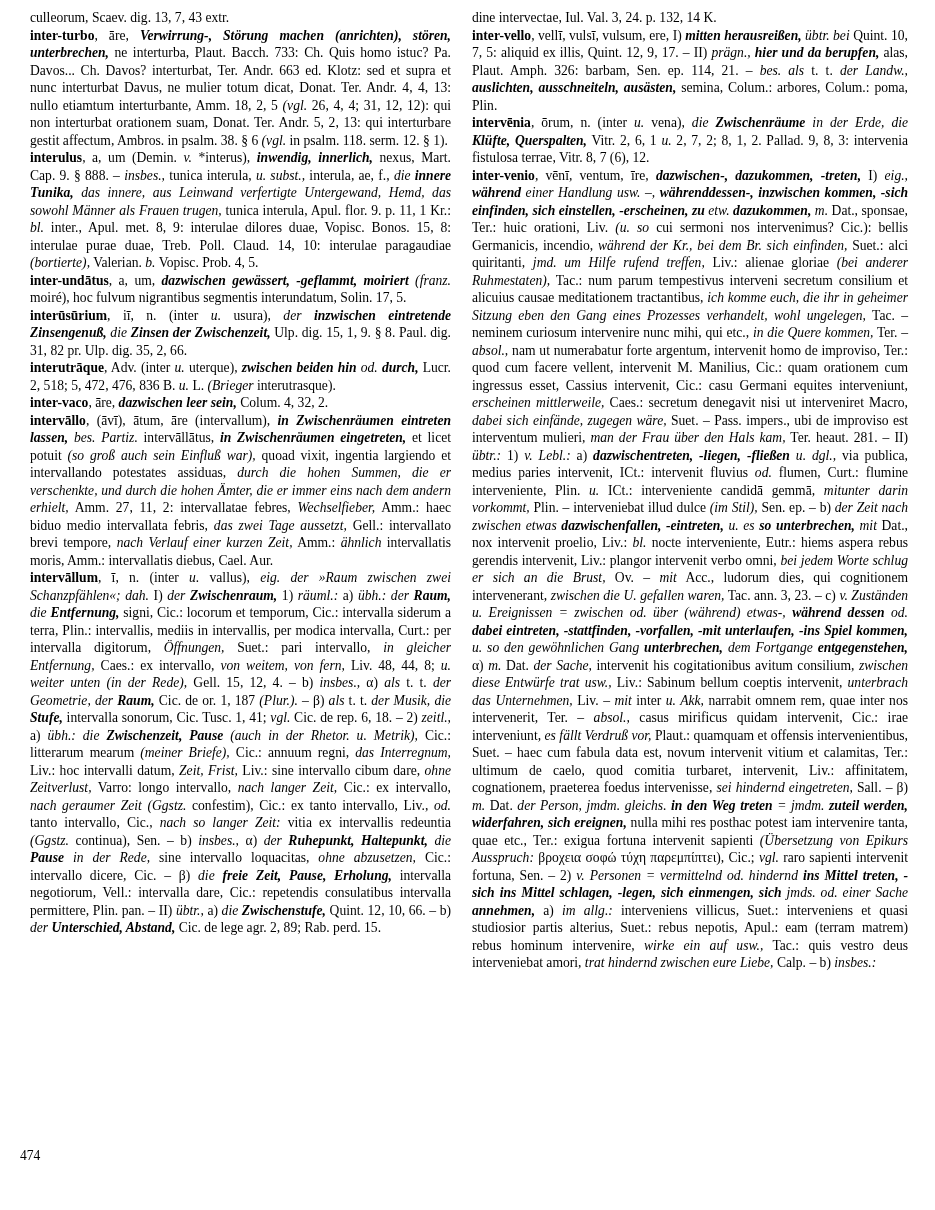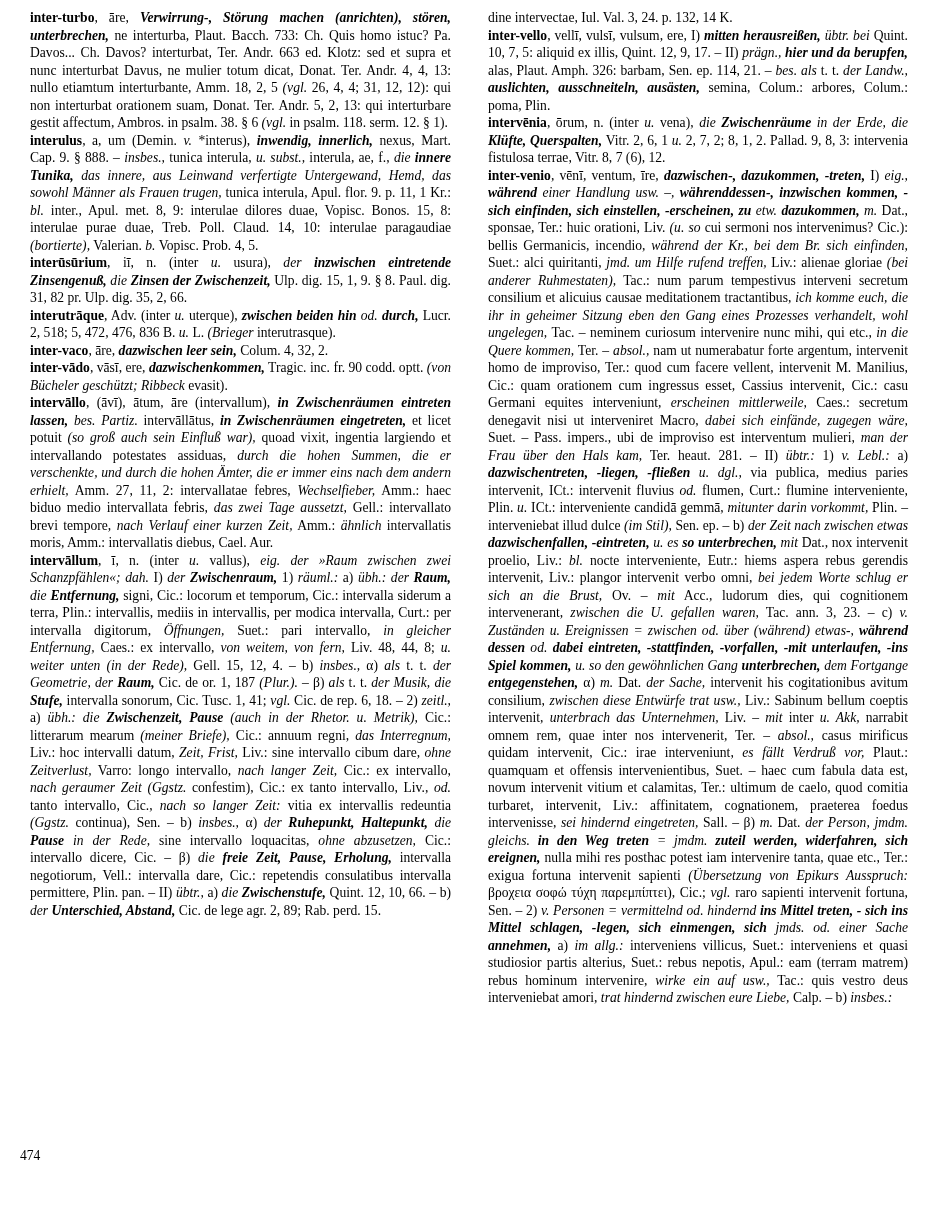--- a/index.html
+++ b/index.html
@@ -1,40 +1,41 @@
 <!DOCTYPE html>
 <html lang="de"><head>
 <meta charset="utf-8">
 <style>
   html,body{margin:0;padding:0;background:#fff;}
   .page{position:relative;width:935px;height:1210px;background:#ffffff;overflow:hidden;
         font-family:"Liberation Serif","DejaVu Serif",serif;font-size:13.6px;line-height:17.5px;color:#000;}
   .columns{display:flex;gap:21px;padding:9px 27px 0 30px;}
   .col{text-align:justify;overflow-wrap:break-word;}
   .col-left{width:421px;flex:0 0 auto;}
-  .col-right{flex:1;min-width:0;margin-left:16px;}
+  .col-right{flex:1;min-width:0;}
   p.entry{margin:0;padding:0;text-indent:0;}
   .s-r{font-weight:normal;font-style:normal;}
   .s-b{font-weight:bold;font-style:normal;font-family:Liberation Serif, serif;}
   .s-i{font-weight:normal;font-style:italic;}
   .s-bi{font-weight:bold;font-style:italic;}
   .page-number{position:absolute;left:20px;top:1147px;font-size:13.6px;}
 </style>
 </head>
 <body>
 
 <div class="page">
   <div class="columns">
     <div class="col col-left">
+        <p class="entry"><span class="s-r">culleorum, Scaev. dig. 13, 7, 43 extr.</span></p>
         <p class="entry"><span class="s-b">inter-turbo</span><span class="s-r">, āre, </span><span class="s-bi">Verwirrung-, Störung machen (anrichten), stören, unterbrechen,</span><span class="s-r"> ne interturba, Plaut. Bacch. 733: Ch. Quis homo istuc? Pa. Davos... Ch. Davos? interturbat, Ter. Andr. 663 ed. Klotz: sed et supra et nunc interturbat Davus, ne mulier totum dicat, Donat. Ter. Andr. 4, 4, 13: nullo etiamtum interturbante, Amm. 18, 2, 5 </span><span class="s-i">(vgl.</span><span class="s-r"> 26, 4, 4; 31, 12, 12): qui non interturbat orationem suam, Donat. Ter. Andr. 5, 2, 13: qui interturbare gestit affectum, Ambros. in psalm. 38. § 6 </span><span class="s-i">(vgl.</span><span class="s-r"> in psalm. 118. serm. 12. § 1).</span></p>
         <p class="entry"><span class="s-b">interulus</span><span class="s-r">, a, um (Demin. </span><span class="s-i">v.</span><span class="s-r"> *interus), </span><span class="s-bi">inwendig, innerlich,</span><span class="s-r"> nexus, Mart. Cap. 9. § 888. – </span><span class="s-i">insbes.,</span><span class="s-r"> tunica interula, </span><span class="s-i">u. subst.,</span><span class="s-r"> interula, ae, f., </span><span class="s-i">die </span><span class="s-bi">innere Tunika,</span><span class="s-i"> das innere, aus Leinwand verfertigte Untergewand, Hemd, das sowohl Männer als Frauen trugen,</span><span class="s-r"> tunica interula, Apul. flor. 9. p. 11, 1 Kr.: </span><span class="s-i">bl.</span><span class="s-r"> inter., Apul. met. 8, 9: interulae dilores duae, Vopisc. Bonos. 15, 8: interulae purae duae, Treb. Poll. Claud. 14, 10: interulae paragaudiae </span><span class="s-i">(bortierte),</span><span class="s-r"> Valerian. </span><span class="s-i">b.</span><span class="s-r"> Vopisc. Prob. 4, 5.</span></p>
+        <p class="entry"><span class="s-b">inter-undātus</span><span class="s-r">, a, um, </span><span class="s-bi">dazwischen gewässert, -geflammt, moiriert</span><span class="s-i"> (franz.</span><span class="s-r"> moiré), hoc fulvum nigrantibus segmentis interundatum, Solin. 17, 5.</span></p>
         <p class="entry"><span class="s-b">interūsūrium</span><span class="s-r">, iī, n. (inter </span><span class="s-i">u.</span><span class="s-r"> usura), </span><span class="s-i">der </span><span class="s-bi">inzwischen eintretende Zinsengenuß,</span><span class="s-i"> die </span><span class="s-bi">Zinsen der Zwischenzeit,</span><span class="s-r"> Ulp. dig. 15, 1, 9. § 8. Paul. dig. 31, 82 pr. Ulp. dig. 35, 2, 66.</span></p>
         <p class="entry"><span class="s-b">interutrāque</span><span class="s-r">, Adv. (inter </span><span class="s-i">u.</span><span class="s-r"> uterque), </span><span class="s-bi">zwischen beiden hin</span><span class="s-i"> od.</span><span class="s-r"> </span><span class="s-bi">durch,</span><span class="s-r"> Lucr. 2, 518; 5, 472, 476, 836 B. </span><span class="s-i">u.</span><span class="s-r"> L. </span><span class="s-i">(Brieger</span><span class="s-r"> interutrasque).</span></p>
         <p class="entry"><span class="s-b">inter-vaco</span><span class="s-r">, āre, </span><span class="s-bi">dazwischen leer sein,</span><span class="s-r"> Colum. 4, 32, 2.</span></p>
-        <p class="entry"><span class="s-b">inter-vādo</span><span class="s-r">, vāsī, ere, </span><span class="s-bi">dazwischenkommen,</span><span class="s-r"> Tragic. inc. fr. 90 codd. optt. </span><span class="s-i">(von Bücheler geschützt; Ribbeck</span><span class="s-r"> evasit).</span></p>
         <p class="entry"><span class="s-b">intervāllo</span><span class="s-r">, (āvī), ātum, āre (intervallum), </span><span class="s-bi">in Zwischenräumen eintreten lassen,</span><span class="s-i"> bes. Partiz.</span><span class="s-r"> intervāllātus, </span><span class="s-bi">in Zwischenräumen eingetreten,</span><span class="s-r"> et licet potuit </span><span class="s-i">(so groß auch sein Einfluß war),</span><span class="s-r"> quoad vixit, ingentia largiendo et intervallando potestates assiduas, </span><span class="s-i">durch die hohen Summen, die er verschenkte, und durch die hohen Ämter, die er immer eins nach dem andern erhielt,</span><span class="s-r"> Amm. 27, 11, 2: intervallatae febres, </span><span class="s-i">Wechselfieber,</span><span class="s-r"> Amm.: haec biduo medio intervallata febris, </span><span class="s-i">das zwei Tage aussetzt,</span><span class="s-r"> Gell.: intervallato brevi tempore, </span><span class="s-i">nach Verlauf einer kurzen Zeit,</span><span class="s-r"> Amm.: </span><span class="s-i">ähnlich</span><span class="s-r"> intervallatis moris, Amm.: intervallatis diebus, Cael. Aur.</span></p>
         <p class="entry"><span class="s-b">intervāllum</span><span class="s-r">, ī, n. (inter </span><span class="s-i">u.</span><span class="s-r"> vallus), </span><span class="s-i">eig. der »Raum zwischen zwei Schanzpfählen«; dah.</span><span class="s-r"> I) </span><span class="s-i">der </span><span class="s-bi">Zwischenraum,</span><span class="s-r"> 1) </span><span class="s-i">räuml.:</span><span class="s-r"> a) </span><span class="s-i">übh.: der </span><span class="s-bi">Raum,</span><span class="s-i"> die </span><span class="s-bi">Entfernung,</span><span class="s-r"> signi, Cic.: locorum et temporum, Cic.: intervalla siderum a terra, Plin.: intervallis, mediis in intervallis, per modica intervalla, Curt.: per intervalla digitorum, </span><span class="s-i">Öffnungen,</span><span class="s-r"> Suet.: pari intervallo, </span><span class="s-i">in gleicher Entfernung,</span><span class="s-r"> Caes.: ex intervallo, </span><span class="s-i">von weitem, von fern,</span><span class="s-r"> Liv. 48, 44, 8; </span><span class="s-i">u. weiter unten (in der Rede),</span><span class="s-r"> Gell. 15, 12, 4. – b) </span><span class="s-i">insbes.,</span><span class="s-r"> α) </span><span class="s-i">als</span><span class="s-r"> t. t. </span><span class="s-i">der Geometrie, der </span><span class="s-bi">Raum,</span><span class="s-r"> Cic. de or. 1, 187 </span><span class="s-i">(Plur.).</span><span class="s-r"> – β) </span><span class="s-i">als</span><span class="s-r"> t. t. </span><span class="s-i">der Musik, die </span><span class="s-bi">Stufe,</span><span class="s-r"> intervalla sonorum, Cic. Tusc. 1, 41; </span><span class="s-i">vgl.</span><span class="s-r"> Cic. de rep. 6, 18. – 2) </span><span class="s-i">zeitl.,</span><span class="s-r"> a) </span><span class="s-i">übh.: die </span><span class="s-bi">Zwischenzeit, Pause</span><span class="s-i"> (auch in der Rhetor. u. Metrik),</span><span class="s-r"> Cic.: litterarum mearum </span><span class="s-i">(meiner Briefe),</span><span class="s-r"> Cic.: annuum regni, </span><span class="s-i">das Interregnum,</span><span class="s-r"> Liv.: hoc intervalli datum, </span><span class="s-i">Zeit, Frist,</span><span class="s-r"> Liv.: sine intervallo cibum dare, </span><span class="s-i">ohne Zeitverlust,</span><span class="s-r"> Varro: longo intervallo, </span><span class="s-i">nach langer Zeit,</span><span class="s-r"> Cic.: ex intervallo, </span><span class="s-i">nach geraumer Zeit (Ggstz.</span><span class="s-r"> confestim), Cic.: ex tanto intervallo, Liv., </span><span class="s-i">od.</span><span class="s-r"> tanto intervallo, Cic., </span><span class="s-i">nach so langer Zeit:</span><span class="s-r"> vitia ex intervallis redeuntia </span><span class="s-i">(Ggstz.</span><span class="s-r"> continua), Sen. – b) </span><span class="s-i">insbes.,</span><span class="s-r"> α) </span><span class="s-i">der </span><span class="s-bi">Ruhepunkt, Haltepunkt,</span><span class="s-i"> die </span><span class="s-bi">Pause</span><span class="s-i"> in der Rede,</span><span class="s-r"> sine intervallo loquacitas, </span><span class="s-i">ohne abzusetzen,</span><span class="s-r"> Cic.: intervallo dicere, Cic. – β) </span><span class="s-i">die </span><span class="s-bi">freie Zeit, Pause, Erholung,</span><span class="s-r"> intervalla negotiorum, Vell.: intervalla dare, Cic.: repetendis consulatibus intervalla permittere, Plin. pan. – II) </span><span class="s-i">übtr.,</span><span class="s-r"> a) </span><span class="s-i">die </span><span class="s-bi">Zwischenstufe,</span><span class="s-r"> Quint. 12, 10, 66. – b) </span><span class="s-i">der </span><span class="s-bi">Unterschied, Abstand,</span><span class="s-r"> Cic. de lege agr. 2, 89; Rab. perd. 15.</span></p>
       </div>
     <div class="col col-right">
         <p class="entry"><span class="s-r">dine intervectae, Iul. Val. 3, 24. p. 132, 14 K.</span></p>
         <p class="entry"><span class="s-b">inter-vello</span><span class="s-r">, vellī, vulsī, vulsum, ere, I) </span><span class="s-bi">mitten herausreißen,</span><span class="s-i"> übtr. bei</span><span class="s-r"> Quint. 10, 7, 5: aliquid ex illis, Quint. 12, 9, 17. – II) </span><span class="s-i">prägn.,</span><span class="s-r"> </span><span class="s-bi">hier und da berupfen,</span><span class="s-r"> alas, Plaut. Amph. 326: barbam, Sen. ep. 114, 21. – </span><span class="s-i">bes. als</span><span class="s-r"> t. t. </span><span class="s-i">der Landw.,</span><span class="s-r"> </span><span class="s-bi">auslichten, ausschneiteln, ausästen,</span><span class="s-r"> semina, Colum.: arbores, Colum.: poma, Plin.</span></p>
         <p class="entry"><span class="s-b">intervēnia</span><span class="s-r">, ōrum, n. (inter </span><span class="s-i">u.</span><span class="s-r"> vena), </span><span class="s-i">die </span><span class="s-bi">Zwischenräume</span><span class="s-i"> in der Erde, die </span><span class="s-bi">Klüfte, Querspalten,</span><span class="s-r"> Vitr. 2, 6, 1 </span><span class="s-i">u.</span><span class="s-r"> 2, 7, 2; 8, 1, 2. Pallad. 9, 8, 3: intervenia fistulosa terrae, Vitr. 8, 7 (6), 12.</span></p>
         <p class="entry"><span class="s-b">inter-venio</span><span class="s-r">, vēnī, ventum, īre, </span><span class="s-bi">dazwischen-, dazukommen, -treten,</span><span class="s-r"> I) </span><span class="s-i">eig.,</span><span class="s-r"> </span><span class="s-bi">während</span><span class="s-i"> einer Handlung usw. –,</span><span class="s-r"> </span><span class="s-bi">währenddessen-, inzwischen kommen, -sich einfinden, sich einstellen, -erscheinen, zu</span><span class="s-i"> etw.</span><span class="s-r"> </span><span class="s-bi">dazukommen,</span><span class="s-i"> m.</span><span class="s-r"> Dat., sponsae, Ter.: huic orationi, Liv. </span><span class="s-i">(u. so</span><span class="s-r"> cui sermoni nos intervenimus? Cic.): bellis Germanicis, incendio, </span><span class="s-i">während der Kr., bei dem Br. sich einfinden,</span><span class="s-r"> Suet.: alci quiritanti, </span><span class="s-i">jmd. um Hilfe rufend treffen,</span><span class="s-r"> Liv.: alienae gloriae </span><span class="s-i">(bei anderer Ruhmestaten),</span><span class="s-r"> Tac.: num parum tempestivus interveni secretum consilium et alicuius causae meditationem tractantibus, </span><span class="s-i">ich komme euch, die ihr in geheimer Sitzung eben den Gang eines Prozesses verhandelt, wohl ungelegen,</span><span class="s-r"> Tac. – neminem curiosum intervenire nunc mihi, qui etc., </span><span class="s-i">in die Quere kommen,</span><span class="s-r"> Ter. – </span><span class="s-i">absol.,</span><span class="s-r"> nam ut numerabatur forte argentum, intervenit homo de improviso, Ter.: quod cum facere vellent, intervenit M. Manilius, Cic.: quam orationem cum ingressus esset, Cassius intervenit, Cic.: casu Germani equites interveniunt, </span><span class="s-i">erscheinen mittlerweile,</span><span class="s-r"> Caes.: secretum denegavit nisi ut interveniret Macro, </span><span class="s-i">dabei sich einfände, zugegen wäre,</span><span class="s-r"> Suet. – Pass. impers., ubi de improviso est interventum mulieri, </span><span class="s-i">man der Frau über den Hals kam,</span><span class="s-r"> Ter. heaut. 281. – II) </span><span class="s-i">übtr.:</span><span class="s-r"> 1) </span><span class="s-i">v. Lebl.:</span><span class="s-r"> a) </span><span class="s-bi">dazwischentreten, -liegen, -fließen</span><span class="s-i"> u. dgl.,</span><span class="s-r"> via publica, medius paries intervenit, ICt.: intervenit fluvius </span><span class="s-i">od.</span><span class="s-r"> flumen, Curt.: flumine interveniente, Plin. </span><span class="s-i">u.</span><span class="s-r"> ICt.: interveniente candidā gemmā, </span><span class="s-i">mitunter darin vorkommt,</span><span class="s-r"> Plin. – interveniebat illud dulce </span><span class="s-i">(im Stil),</span><span class="s-r"> Sen. ep. – b) </span><span class="s-i">der Zeit nach zwischen etwas</span><span class="s-r"> </span><span class="s-bi">dazwischenfallen, -eintreten,</span><span class="s-i"> u. es</span><span class="s-r"> </span><span class="s-bi">so unterbrechen,</span><span class="s-i"> mit</span><span class="s-r"> Dat., nox intervenit proelio, Liv.: </span><span class="s-i">bl.</span><span class="s-r"> nocte interveniente, Eutr.: hiems aspera rebus gerendis intervenit, Liv.: plangor intervenit verbo omni, </span><span class="s-i">bei jedem Worte schlug er sich an die Brust,</span><span class="s-r"> Ov. – </span><span class="s-i">mit</span><span class="s-r"> Acc., ludorum dies, qui cognitionem intervenerant, </span><span class="s-i">zwischen die U. gefallen waren,</span><span class="s-r"> Tac. ann. 3, 23. – c) </span><span class="s-i">v. Zuständen u. Ereignissen = zwischen od. über (während) etwas-,</span><span class="s-r"> </span><span class="s-bi">während dessen</span><span class="s-i"> od.</span><span class="s-r"> </span><span class="s-bi">dabei eintreten, -stattfinden, -vorfallen, -mit unterlaufen, -ins Spiel kommen,</span><span class="s-i"> u. so den gewöhnlichen Gang</span><span class="s-r"> </span><span class="s-bi">unterbrechen,</span><span class="s-i"> dem Fortgange</span><span class="s-r"> </span><span class="s-bi">entgegenstehen,</span><span class="s-r"> α) </span><span class="s-i">m.</span><span class="s-r"> Dat. </span><span class="s-i">der Sache,</span><span class="s-r"> intervenit his cogitationibus avitum consilium, </span><span class="s-i">zwischen diese Entwürfe trat usw.,</span><span class="s-r"> Liv.: Sabinum bellum coeptis intervenit, </span><span class="s-i">unterbrach das Unternehmen,</span><span class="s-r"> Liv. – </span><span class="s-i">mit</span><span class="s-r"> inter </span><span class="s-i">u. Akk,</span><span class="s-r"> narrabit omnem rem, quae inter nos intervenerit, Ter. – </span><span class="s-i">absol.,</span><span class="s-r"> casus mirificus quidam intervenit, Cic.: irae interveniunt, </span><span class="s-i">es fällt Verdruß vor,</span><span class="s-r"> Plaut.: quamquam et offensis intervenientibus, Suet. – haec cum fabula data est, novum intervenit vitium et calamitas, Ter.: ultimum de caelo, quod comitia turbaret, intervenit, Liv.: affinitatem, cognationem, praeterea foedus intervenisse, </span><span class="s-i">sei hindernd eingetreten,</span><span class="s-r"> Sall. – β) </span><span class="s-i">m.</span><span class="s-r"> Dat. </span><span class="s-i">der Person, jmdm. gleichs.</span><span class="s-r"> </span><span class="s-bi">in den Weg treten</span><span class="s-i"> = jmdm.</span><span class="s-r"> </span><span class="s-bi">zuteil werden, widerfahren, sich ereignen,</span><span class="s-r"> nulla mihi res posthac potest iam intervenire tanta, quae etc., Ter.: exigua fortuna intervenit sapienti </span><span class="s-i">(Übersetzung von Epikurs Ausspruch:</span><span class="s-r"> βροχεια σοφώ τύχη παρεμπίπτει), Cic.; </span><span class="s-i">vgl.</span><span class="s-r"> raro sapienti intervenit fortuna, Sen. – 2) </span><span class="s-i">v. Personen = vermittelnd od. hindernd</span><span class="s-r"> </span><span class="s-bi">ins Mittel treten, - sich ins Mittel schlagen, -legen, sich einmengen, sich</span><span class="s-i"> jmds. od. einer Sache</span><span class="s-r"> </span><span class="s-bi">annehmen,</span><span class="s-r"> a) </span><span class="s-i">im allg.:</span><span class="s-r"> interveniens villicus, Suet.: interveniens et quasi studiosior partis alterius, Suet.: rebus nepotis, Apul.: eam (terram matrem) rebus hominum intervenire, </span><span class="s-i">wirke ein auf usw.,</span><span class="s-r"> Tac.: quis vestro deus interveniebat amori, </span><span class="s-i">trat hindernd zwischen eure Liebe,</span><span class="s-r"> Calp. – b)  </span><span class="s-i">insbes.:</span></p>
       </div>
   </div>

